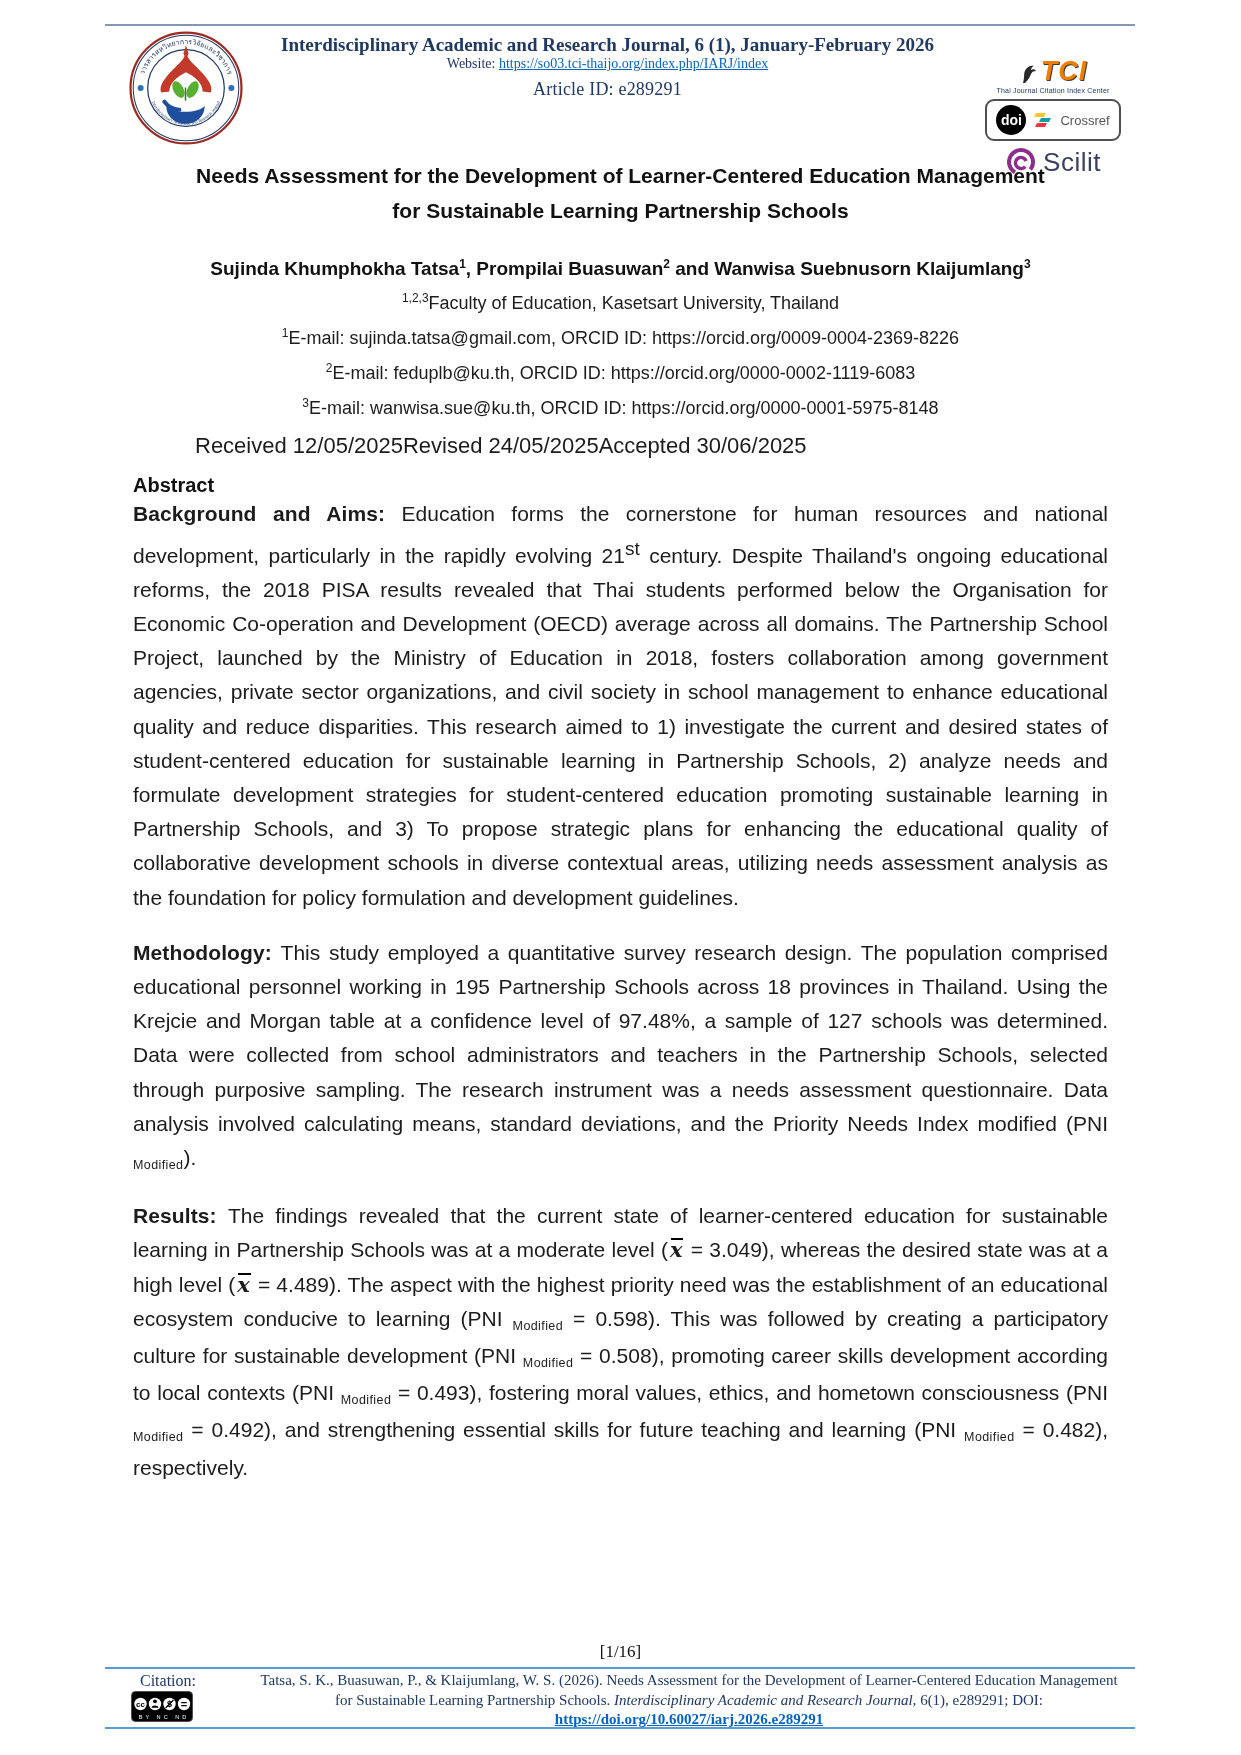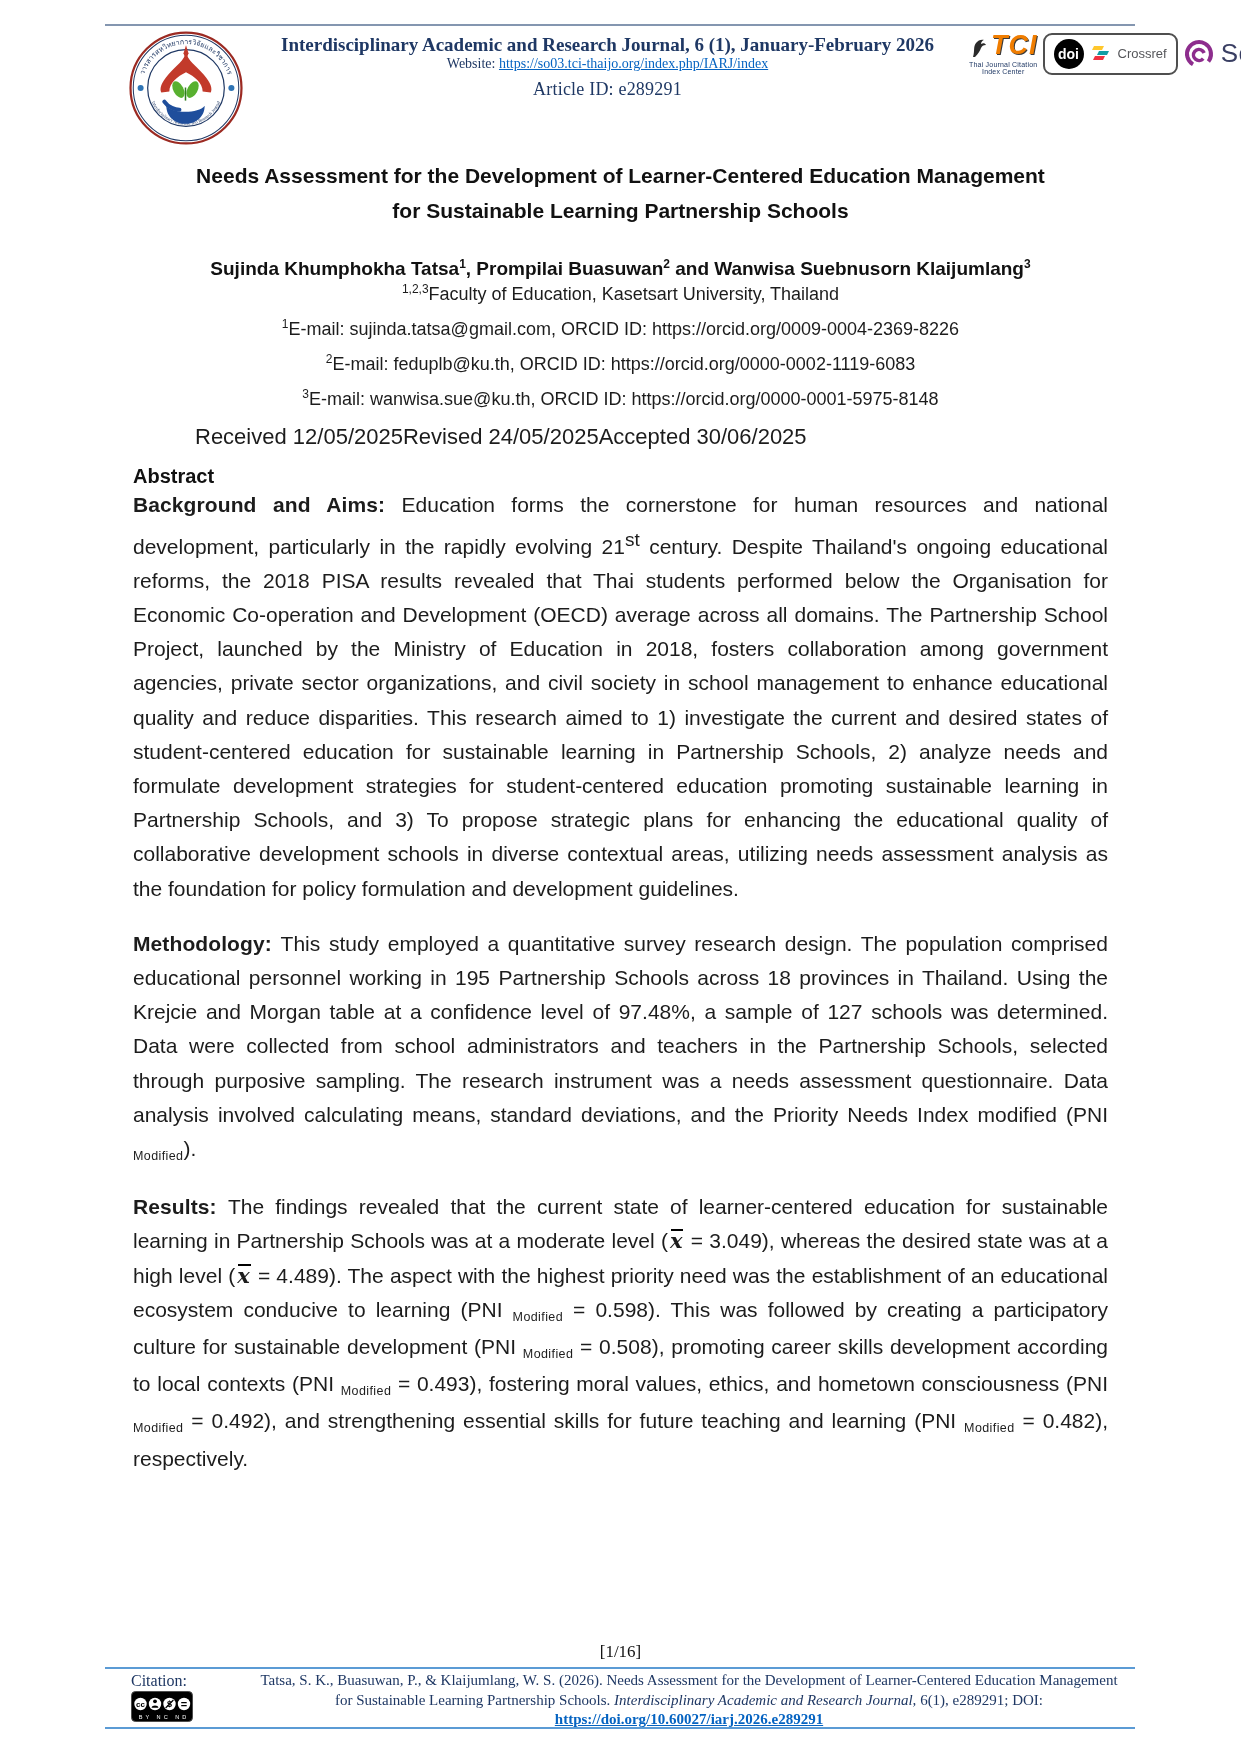--- a/index.html
+++ b/index.html
@@ -13,57 +13,57 @@
 
   
   .header { position:absolute; left:128px; right:104px; top:30px; height:122px; display:flex; align-items:flex-start; }
   .hdr-logo { width:118px; flex:0 0 118px; }
   .hdr-center { flex:1; text-align:center; font-family:"Liberation Serif", serif; color:#1f3864; padding-top:4px; }
   .h1l { font-weight:bold; font-size:19px; }
   .h2l { font-weight:bold; font-size:18.5px; margin-bottom:7px; }
   .h3l { font-size:14px; margin-bottom:7px; }
   .h4l { font-size:18px; letter-spacing:.2px; }
   .weblink { color:#0563c1; text-decoration:underline; }
-  .hdr-right { width:168px; flex:0 0 168px; display:flex; flex-direction:row; align-items:center; gap:5px; padding-top:2px; }
+  .hdr-right { width:168px; flex:0 0 168px; display:flex; flex-direction:column; align-items:center; gap:5px; padding-top:2px;margin-top:26px; }
 
   .tci-wrap { text-align:center; line-height:1; }
   .tci-row { display:flex; align-items:flex-end; justify-content:center; gap:2px; }
   .tci-text { font-style:italic; font-weight:bold; font-size:27px; color:#f07d00; text-shadow:1px 1px 0 #3a3a3a; letter-spacing:1px; }
   .tci-tag { font-size:7px; color:#1f3864; margin-top:2px; letter-spacing:.2px; }
 
   .doicross { border:2px solid #4f4f4f; border-radius:9px; background:#fff; padding:4px 9px; display:flex; align-items:center; gap:7px; }
   .doi-circle { width:30px; height:30px; border-radius:50%; background:#000000; color:#fff; font-weight:bold; font-size:14px; display:flex; align-items:center; justify-content:center; }
   .crossref-label { font-size:13px; color:#55565a; }
 
   .scilit-row { display:flex; align-items:center; gap:6px; }
   .scilit-text { font-size:26px; color:#3a3f63; letter-spacing:.5px; }
 
   
   .content { position:absolute; left:133px; width:975px; top:158px; }
   .title { text-align:center; font-size:21px; font-weight:bold; line-height:35px; color:#111; }
   .authors { text-align:center; font-size:19px; font-weight:bold; margin-top:29px; color:#111; }
   .authors sup, .affil sup, .email sup { font-size:12px; }
-  .affil { text-align:center; font-size:18px; margin-top:2px; }
+  .affil { text-align:center; font-size:18px; margin-top:11px; }
   .email { text-align:center; font-size:18px; margin-top:12px; }
   .dates { display:flex; margin-top:14px; font-size:22px; padding:0 44px 0 62px; }
   .abs-head { font-size:20px; font-weight:bold; margin-top:15px; color:#111; }
   .para { text-align:justify; font-size:21px; line-height:34.2px; margin-top:0; color:#1c1c1c; }
   .para b { letter-spacing:.1px; }
   .para sup { font-size:19px; }
   .subm { font-size:12.5px; letter-spacing:.4px; position:relative; top:4px; }
   .xbar { font-family:"DejaVu Serif", serif; font-style:italic; font-weight:bold; position:relative; padding:0 2px; }
   .xbar::after { content:""; position:absolute; left:3px; right:1px; top:1px; height:2px; background:#000; }
   .lnk { color:#0563c1; text-decoration:underline; }
   .lnk.bold { font-weight:bold; }
 
   
   .page-num { position:absolute; left:0; right:0; top:1642px; text-align:center; font-family:"Liberation Serif", serif; font-size:17px; color:#111; }
   .cite-bar { position:absolute; left:105px; right:106px; top:1667px; height:62px; border-top:2px solid #5b9bd5; border-bottom:2px solid #5b9bd5; display:flex; }
   .cite-left { width:150px; flex:0 0 150px; padding:3px 0 0 26px; }
-  .cite-label { font-family:"Liberation Serif", serif; font-size:16px; color:#1f3864; }
+  .cite-label { font-family:"Liberation Serif", serif; font-size:16px; color:#1f3864;margin-left:9px; }
   .cc-badge { margin-top:1px; display:block; }
   .cite-right { flex:1; text-align:center; font-family:"Liberation Serif", serif; font-size:15px; line-height:19.5px; color:#1f3864; padding:2px 12px 0 0; }
 </style>
 </head>
 <body>
 
 <div class="page">
   <div class="top-rule"></div>
 
   <div class="header">

